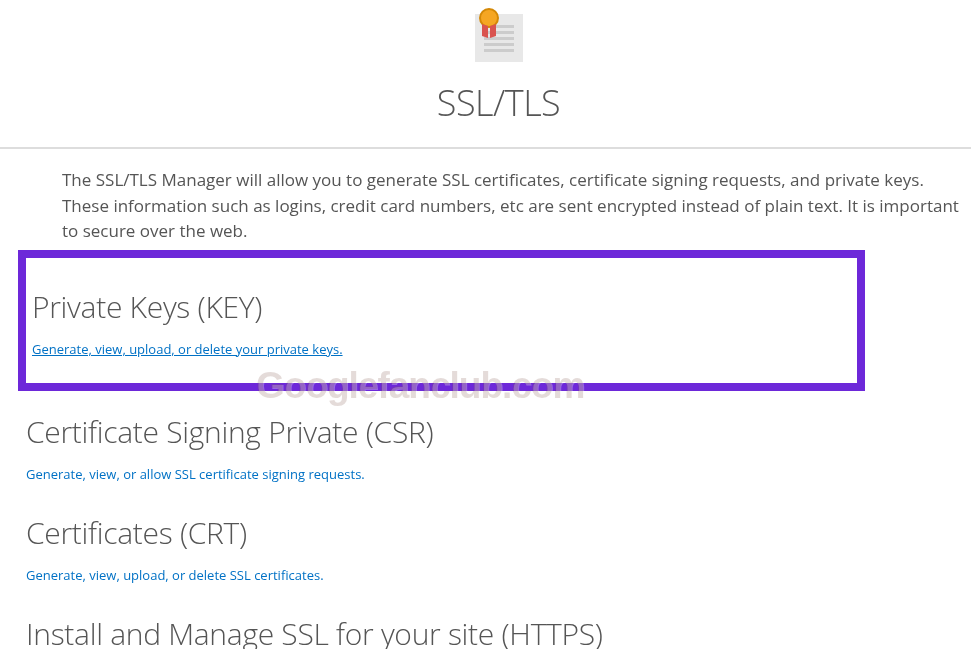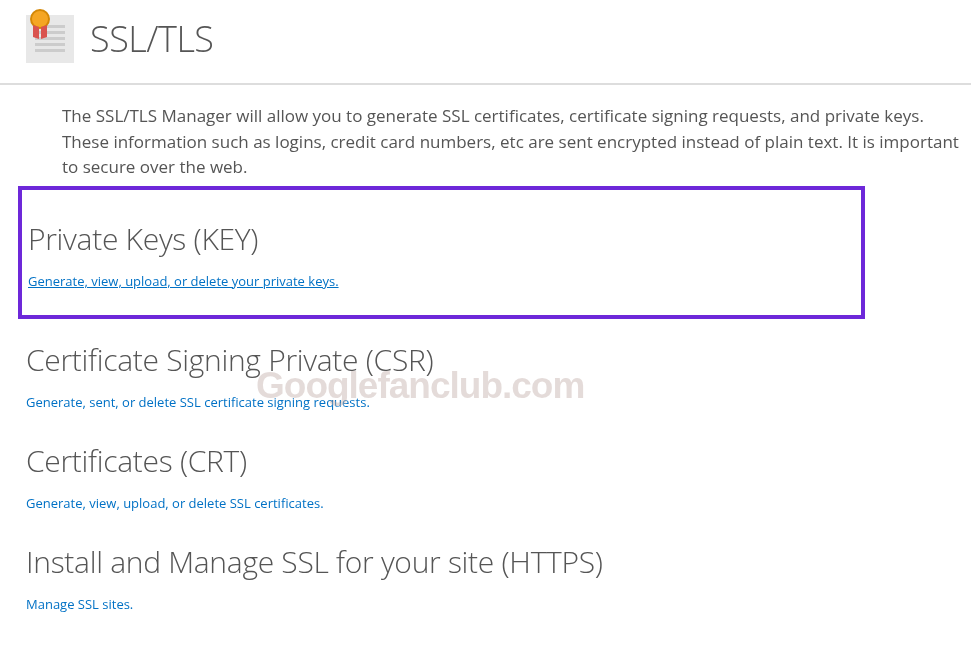--- a/index.html
+++ b/index.html
@@ -14,20 +14,21 @@
       width: 971px;
       height: 649px;
       overflow: hidden;
       position: relative;
     }
     .header {
       display: flex;
       align-items: center;
       padding: 14px 0 14px 26px;
       gap: 16px;
+      flex-direction: column;
     }
     .header-icon {
       width: 48px;
       height: 48px;
       position: relative;
       background: #e8e8e8;
       display: flex;
       align-items: center;
       justify-content: center;
     }
@@ -99,21 +100,21 @@
       margin-bottom: 6px;
       margin-left: 36px;
     }
     .section-wrapper {
       padding: 0 0 0 26px;
     }
     .section {
       padding: 12px 0 16px 0;
     }
     .section.highlighted {
-      border: 4px solid #6d28d9;
+      border: 8px solid #6d28d9;
       padding: 28px 10px 24px 6px;
       margin-left: -8px;
       margin-right: 106px;
       margin-top: 6px;
       margin-bottom: 8px;
     }
     .section-title {
       font-size: 30px;
       font-weight: 300;
       color: #555555;
@@ -171,21 +172,21 @@
 
 <div class="section-wrapper">
 
   <div class="section highlighted">
     <h2 class="section-title">Private Keys (KEY)</h2>
     <a class="section-link">Generate, view, upload, or delete your private keys.</a>
   </div>
 
   <div class="section">
     <h2 class="section-title">Certificate Signing Private (CSR)</h2>
-    <a class="section-link nodeco">Generate, sent, or delete SSL certificate signing requests.</a>
+    <a class="section-link nodeco">Generate, view, or allow SSL certificate signing requests.</a>
   </div>
 
   <div class="section">
     <h2 class="section-title">Certificates (CRT)</h2>
     <a class="section-link nodeco">Generate, view, upload, or delete SSL certificates.</a>
   </div>
 
   <div class="section">
     <h2 class="section-title">Install and Manage SSL for your site (HTTPS)</h2>
     <a class="section-link nodeco">Manage SSL sites.</a>

